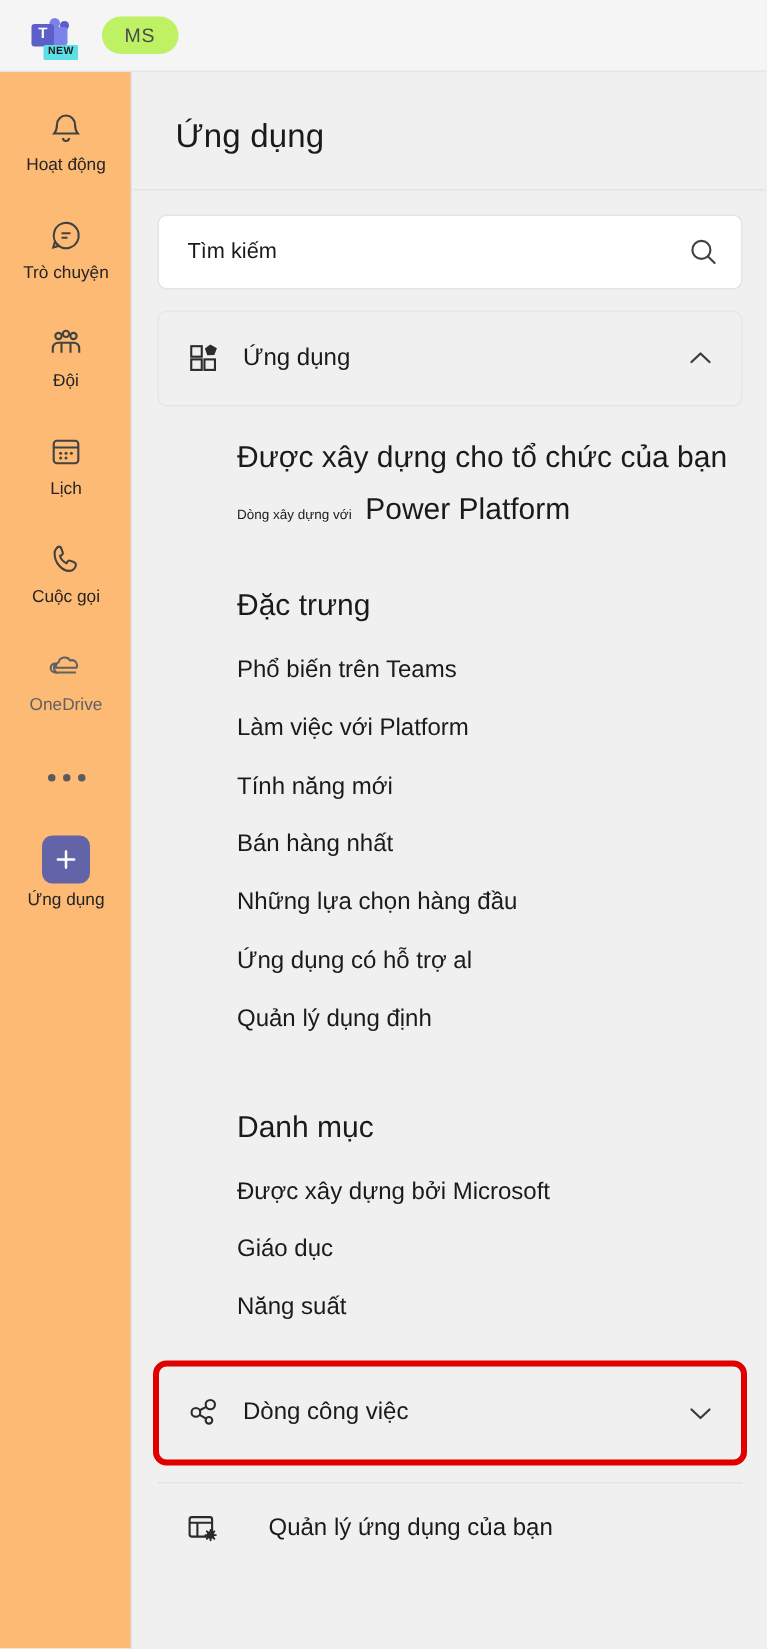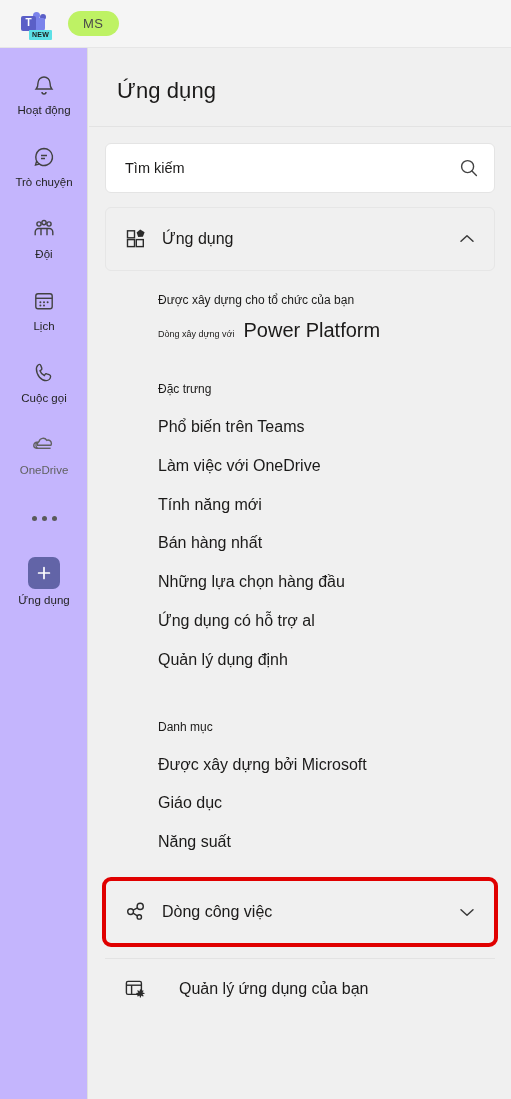--- a/index.html
+++ b/index.html
@@ -89,21 +89,21 @@
     padding: 5px 15px;
     line-height: 1.2;
   }
 
   
   .rail {
     position: absolute;
     top: 48px; left: 0;
     width: 88px;
     height: 1051px;
-    background: #c4b5fd;
+    background: #fdba74;
     border-right: 1px solid #e0e0e0;
     padding-top: 10px;
   }
   .rail-item {
     width: 88px;
     height: 72px;
     display: flex;
     flex-direction: column;
     align-items: center;
     justify-content: center;
@@ -215,21 +215,21 @@
     width: calc(100% + 8px);
     height: calc(100% + 8px);
     border: 4px solid #e00000;
     border-radius: 9px;
     pointer-events: none;
   }
 
   
   .group { padding: 0 16px; }
   .grp-head {
-    font-size: 12px;
+    font-size: 20px;
     color: #1b1a19;
     padding: 22px 0 0 53px;
     line-height: 1.25;
   }
   .grp-head.first { padding-top: 22px; }
   .nav-link {
     font-size: 16px;
     color: #1b1a19;
     padding: 9px 0 9px 53px;
     line-height: 1.3;
@@ -410,21 +410,21 @@
         <span class="pp-big">Power Platform</span>
       </div>
     </div>
 
     <div class="gap-md"></div>
 
     <div class="group">
       <div class="grp-head">Đặc trưng</div>
       <div class="gap-sm"></div>
       <div class="nav-link">Phổ biến trên Teams</div>
-      <div class="nav-link">Làm việc với OneDrive</div>
+      <div class="nav-link">Làm việc với Platform</div>
       <div class="nav-link">Tính năng mới</div>
       <div class="nav-link">Bán hàng nhất</div>
       <div class="nav-link">Những lựa chọn hàng đầu</div>
       <div class="nav-link">Ứng dụng có hỗ trợ al</div>
       <div class="nav-link">Quản lý dụng định</div>
     </div>
 
     <div class="gap-md"></div>
 
     <div class="group">

